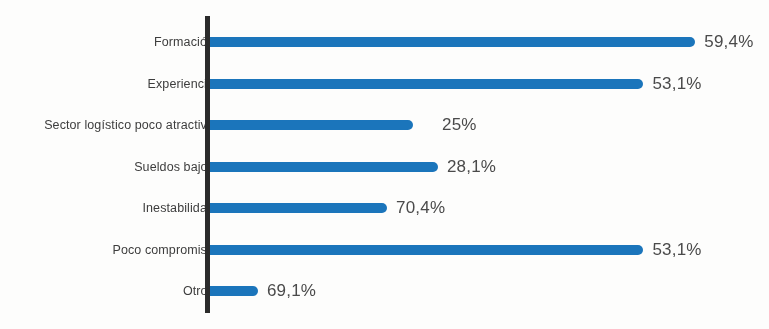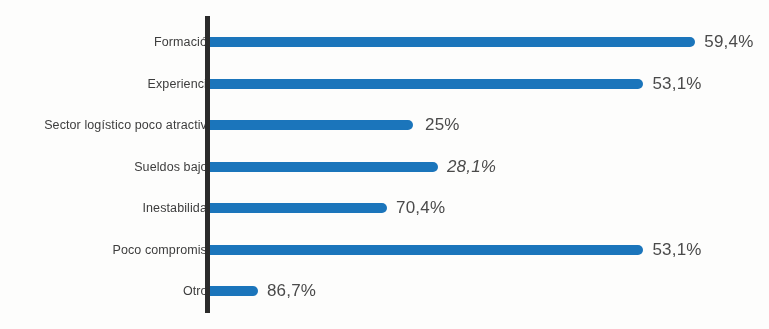--- a/index.html
+++ b/index.html
@@ -100,45 +100,45 @@
         <div class="bar-track">
           <div class="bar-fill" title="Experiencia 53,1%" style="width: 436.482px; background: rgb(27, 117, 187);"></div>
         </div>
         <div class="value-label" style="left: 652.482px; color: rgb(74, 74, 74);">53,1%</div>
       </div>
       <div class="bar-row" style="top: 104px;">
         <div class="cat-label">Sector logístico poco atractivo</div>
         <div class="bar-track">
           <div class="bar-fill" title="Sector logístico poco atractivo 25%" style="width: 205.5px; background: rgb(27, 117, 187);"></div>
         </div>
-        <div class="value-label" style="left: 425px; color: rgb(74, 74, 74);">25%</div>
+        <div class="value-label" style="left: 442px; color: rgb(74, 74, 74);">25%</div>
       </div>
       <div class="bar-row" style="top: 145.5px;">
         <div class="cat-label">Sueldos bajos</div>
         <div class="bar-track">
           <div class="bar-fill" title="Sueldos bajos 28,1%" style="width: 230.982px; background: rgb(27, 117, 187);"></div>
         </div>
-        <div class="value-label" style="left: 446.982px; color: rgb(74, 74, 74); font-style: italic;">28,1%</div>
+        <div class="value-label" style="left: 446.982px; color: rgb(74, 74, 74);">28,1%</div>
       </div>
       <div class="bar-row" style="top: 187px;">
         <div class="cat-label">Inestabilidad</div>
         <div class="bar-track">
           <div class="bar-fill" title="Inestabilidad 21,9%" style="width: 180.018px; background: rgb(27, 117, 187);"></div>
         </div>
         <div class="value-label" style="left: 396.018px; color: rgb(74, 74, 74);">70,4%</div>
       </div>
       <div class="bar-row" style="top: 228.5px;">
         <div class="cat-label">Poco compromiso</div>
         <div class="bar-track">
           <div class="bar-fill" title="Poco compromiso 53,1%" style="width: 436.482px; background: rgb(27, 117, 187);"></div>
         </div>
         <div class="value-label" style="left: 652.482px; color: rgb(74, 74, 74);">53,1%</div>
       </div>
       <div class="bar-row" style="top: 270px;">
         <div class="cat-label">Otros</div>
         <div class="bar-track">
           <div class="bar-fill" title="Otros 6,2%" style="width: 50.964px; background: rgb(27, 117, 187);"></div>
         </div>
-        <div class="value-label" style="left: 266.964px; color: rgb(74, 74, 74);">86,7%</div>
+        <div class="value-label" style="left: 266.964px; color: rgb(74, 74, 74);">69,1%</div>
       </div>
     </div>
 
 </div>
 
 </body></html>

